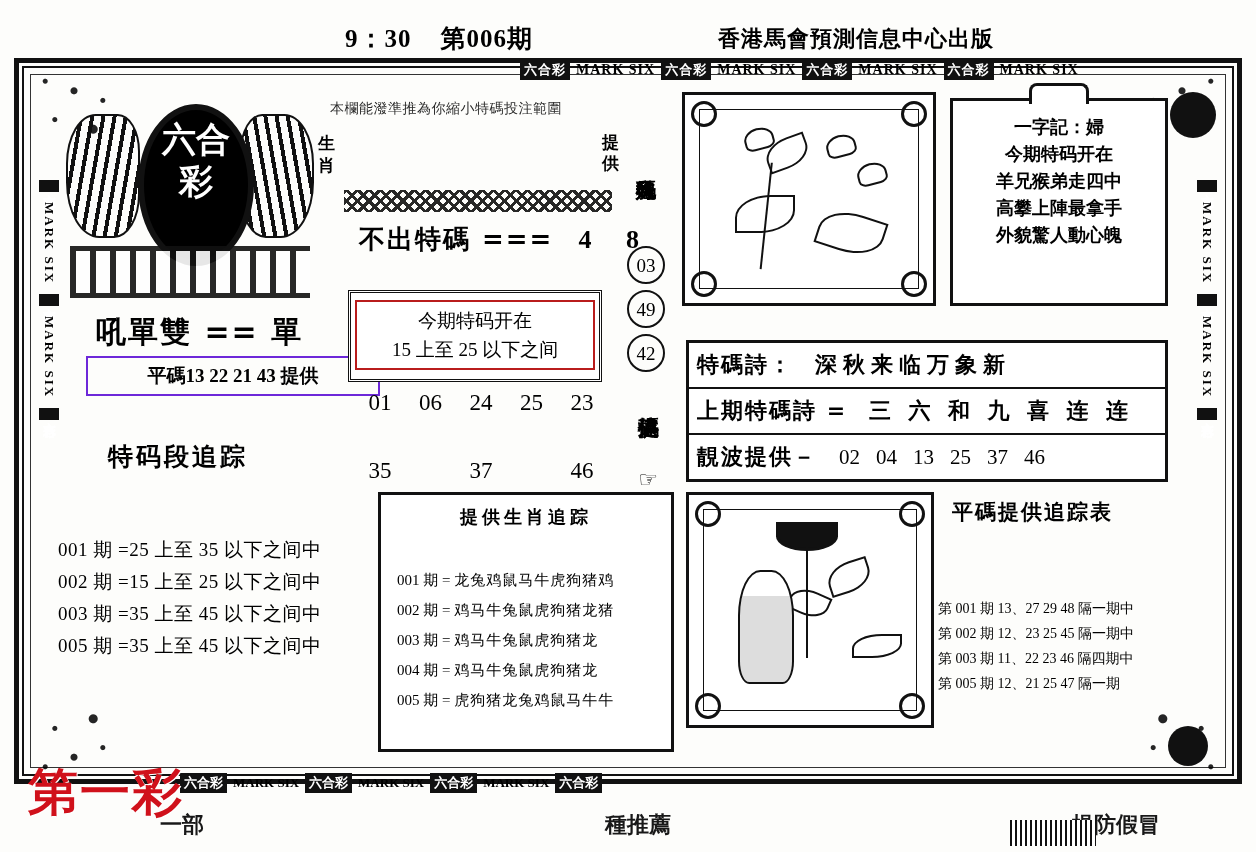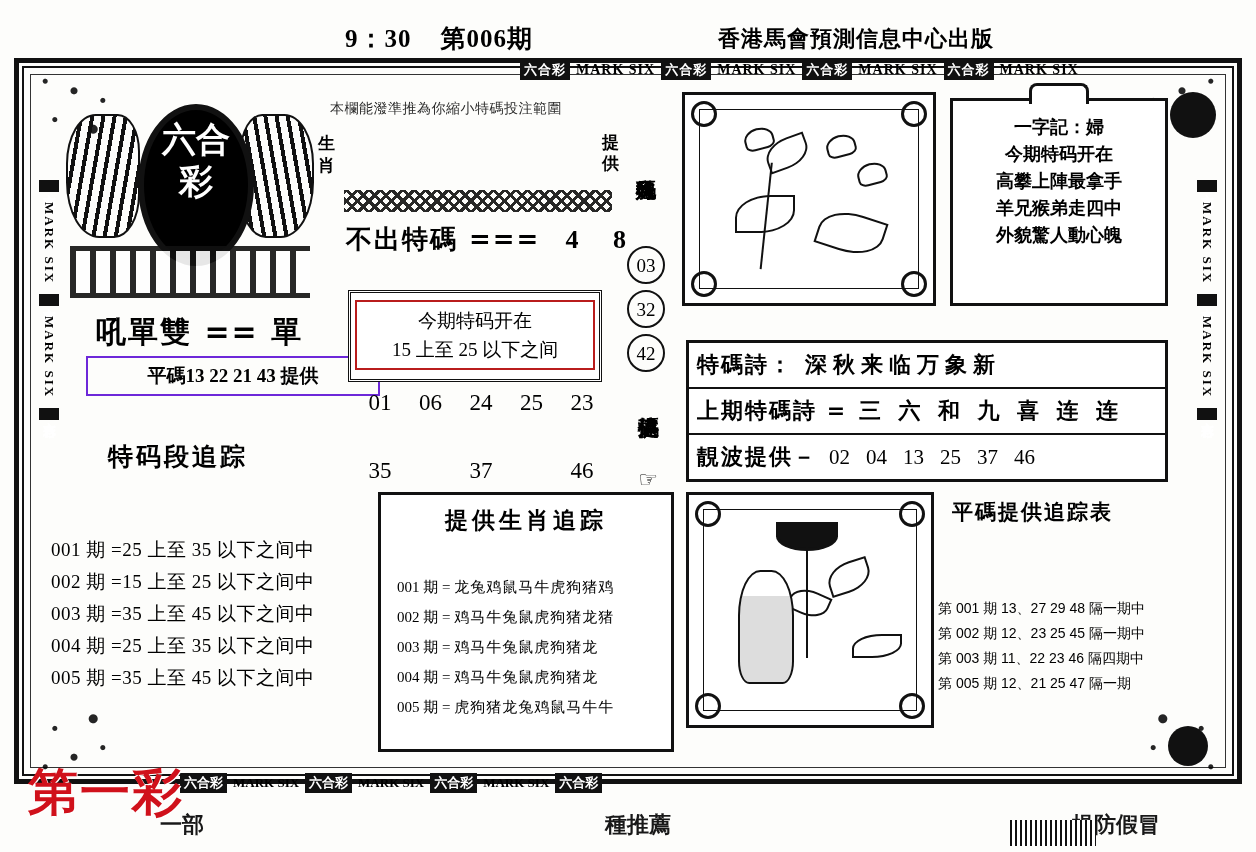--- a/index.html
+++ b/index.html
@@ -204,21 +204,21 @@
     position: absolute;
     left: 108px;
     top: 440px;
     font-size: 25px;
     font-weight: 700;
     letter-spacing: 3px;
     font-family: "DejaVu Sans", sans-serif;
   }
   .track-list {
     position: absolute;
-    left: 51px;
+    left: 58px;
     top: 534px;
     width: 300px;
     font-family: "Liberation Serif", serif;
     font-size: 19px;
     line-height: 32px;
     letter-spacing: .5px;
   }
   
   .mid-note {
     position: absolute;
@@ -272,21 +272,21 @@
     top: 190px;
     width: 268px;
     height: 22px;
     background:
       repeating-linear-gradient(135deg,#111 0 3px,transparent 3px 8px),
       repeating-linear-gradient(45deg,#111 0 3px,transparent 3px 8px);
     opacity:.9;
   }
   .no-special {
     position: absolute;
-    left: 346px;
+    left: 359px;
     top: 222px;
     font-size: 26px;
     font-weight: 700;
     letter-spacing: 2px;
     font-family: "DejaVu Sans", sans-serif;
   }
   .no-special .nums {
     font-family: "Liberation Serif", serif;
     letter-spacing: 14px;
     margin-left: 14px;
@@ -450,21 +450,21 @@
     background: #fff;
   }
   .rtable .row {
     border-bottom: 2px solid #111;
     padding: 7px 8px;
     font-size: 22px;
     font-weight: 700;
     letter-spacing: 2px;
     display: flex;
     align-items: center;
-    gap: 12px;
+    gap: 22px;
     font-family: "DejaVu Sans", sans-serif;
   }
   .rtable .row:last-child { border-bottom: 0; }
   .rtable .row .label { white-space: nowrap; }
   .rtable .row .vals {
     font-family: "Liberation Serif", serif;
     letter-spacing: 6px;
     font-weight: 700;
   }
   .rtable .row .nums-sp {
@@ -479,21 +479,21 @@
     left: 378px;
     top: 492px;
     width: 290px;
     height: 254px;
     border: 3px solid #111;
     background: #fff;
   }
   .zbox .ztitle {
     text-align: center;
     margin-top: 10px;
-    font-size: 23px;
+    font-size: 18px;
     font-weight: 700;
     letter-spacing: 4px;
     font-family: "DejaVu Sans", sans-serif;
   }
   .zbox .zrows {
     margin: 36px 0 0 16px;
     font-size: 15px;
     line-height: 30px;
     font-family: "Liberation Serif", serif;
   }
@@ -510,21 +510,21 @@
   }
   .flat-rows {
     position: absolute;
     left: 938px;
     top: 596px;
     width: 240px;
     font-size: 14px;
     line-height: 25px;
     font-family: "Liberation Serif", serif;
   }
-  .flat-rows .zh { font-family: Liberation Sans, sans-serif; }
+  .flat-rows .zh { font-family: Liberation Serif, serif; }
   
   .ribbon-bottom {
     position: absolute;
     left: 180px;
     bottom: 58px;
     width: 760px;
     height: 22px;
     display: flex;
     align-items: center;
     gap: 6px;
@@ -653,21 +653,20 @@
     <div class="banner"></div>
   </div>
 
   <div class="odd-even">吼單雙 == 單</div>
   <div class="flat-box">平碼13 22 21 43 提供</div>
   <div class="track-title">特码段追踪</div>
   <div class="track-list">
     <div>001 期 =25 上至 35 以下之间中</div>
     <div>002 期 =15 上至 25 以下之间中</div>
     <div>003 期 =35 上至 45 以下之间中</div>
-    <div>004 期 =25 上至 35 以下之间中</div>
     <div>005 期 =35 上至 45 以下之间中</div>
   </div>
 
   <div class="mid-note">本欄能潑準推為你縮小特碼投注範圍</div>
   <div class="vert-left">生肖</div>
   <div class="vert-right">提供</div>
   <div class="wave"></div>
   <div class="no-special">
     <span>不出特碼 ===</span>
     <span class="nums">4   8</span>
@@ -685,21 +684,21 @@
     <span>25</span>
     <span>23</span>
     <span>35</span>
     <span>37</span>
     <span>46</span>
   </div>
 
   <div class="vcol">
     <div style="writing-mode:vertical-rl; margin:0 auto; height:152px;">乳姐妹号碼</div>
     <div class="ball">03</div>
-    <div class="ball">32</div>
+    <div class="ball">49</div>
     <div class="ball">42</div>
   </div>
   <div class="vcol2">
     <div style="writing-mode:vertical-rl; margin:0 auto; height:140px;">連碼提供</div>
     <div class="hand">☞</div>
     <div class="hand">☞</div>
     <div class="hand">☞</div>
   </div>
 
   <div class="picbox pic1">
@@ -716,22 +715,22 @@
       <div class="butterfly" style="left:72%; top:30%;"></div>
       <div class="butterfly" style="left:20%; top:10%;"></div>
     </div>
   </div>
 
   <div class="poembox">
     <div class="crown"></div>
     <div class="lines">
       <div>一字記：婦</div>
       <div>今期特码开在</div>
+      <div>羊兄猴弟走四中</div>
       <div>高攀上陣最拿手</div>
-      <div>羊兄猴弟走四中</div>
       <div>外貌驚人動心魄</div>
     </div>
   </div>
 
   <div class="rtable">
     <div class="row">
       <span class="label">特碼詩：</span>
       <span class="vals">深秋来临万象新</span>
     </div>
     <div class="row">

